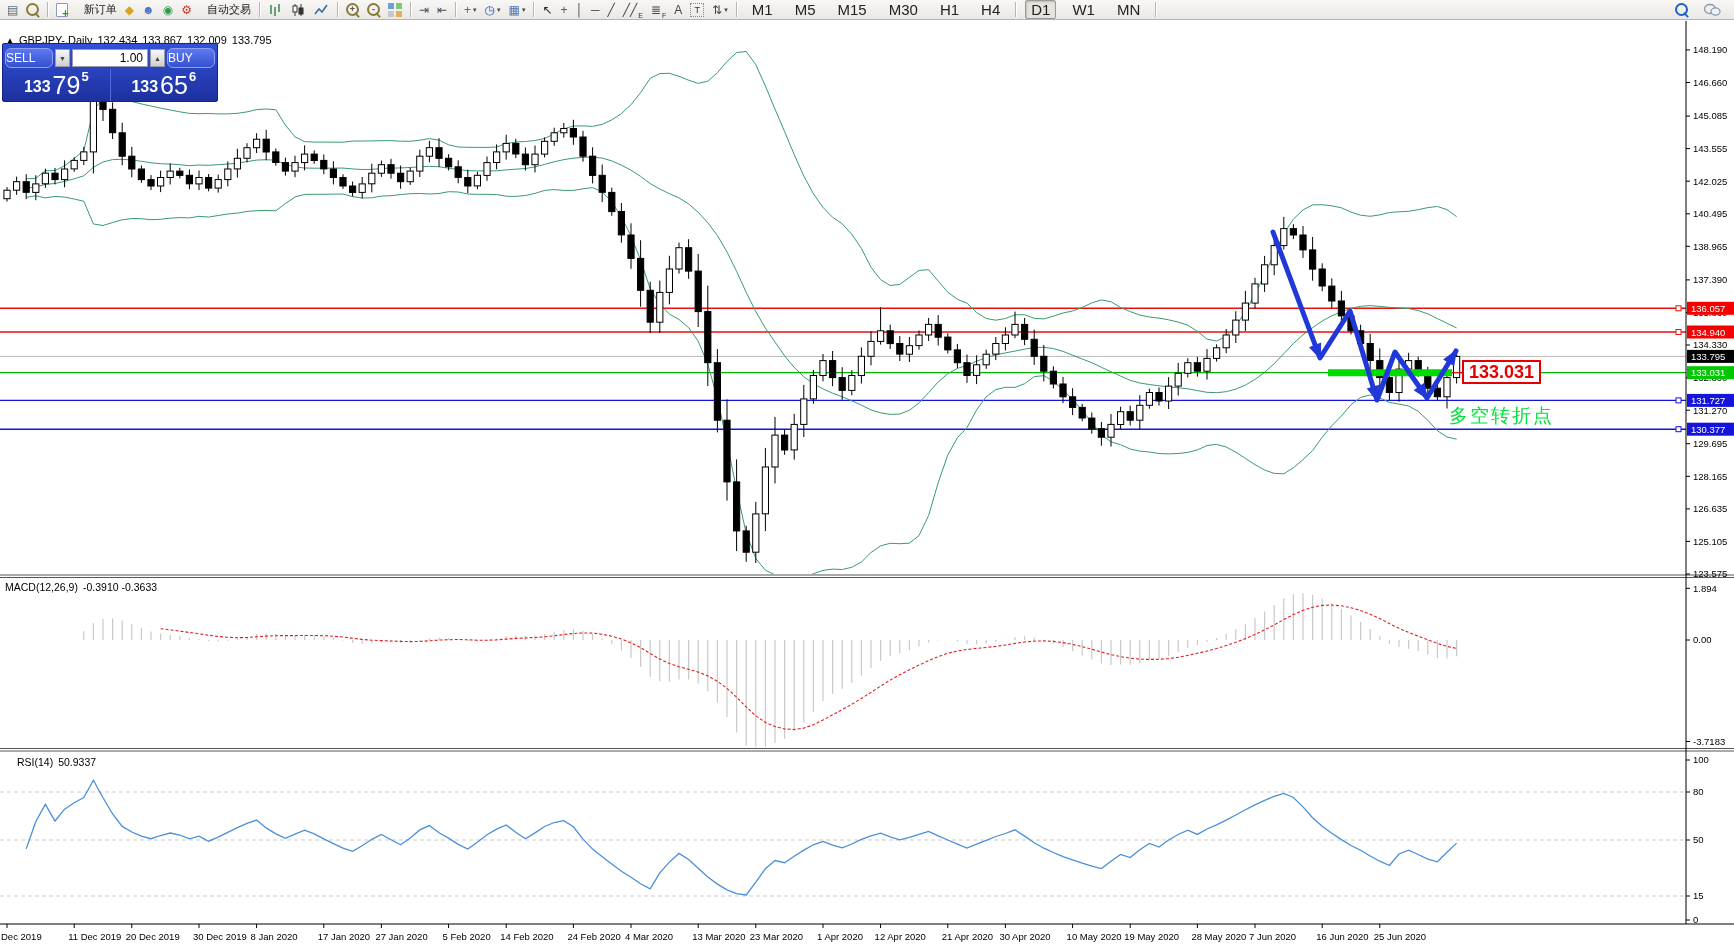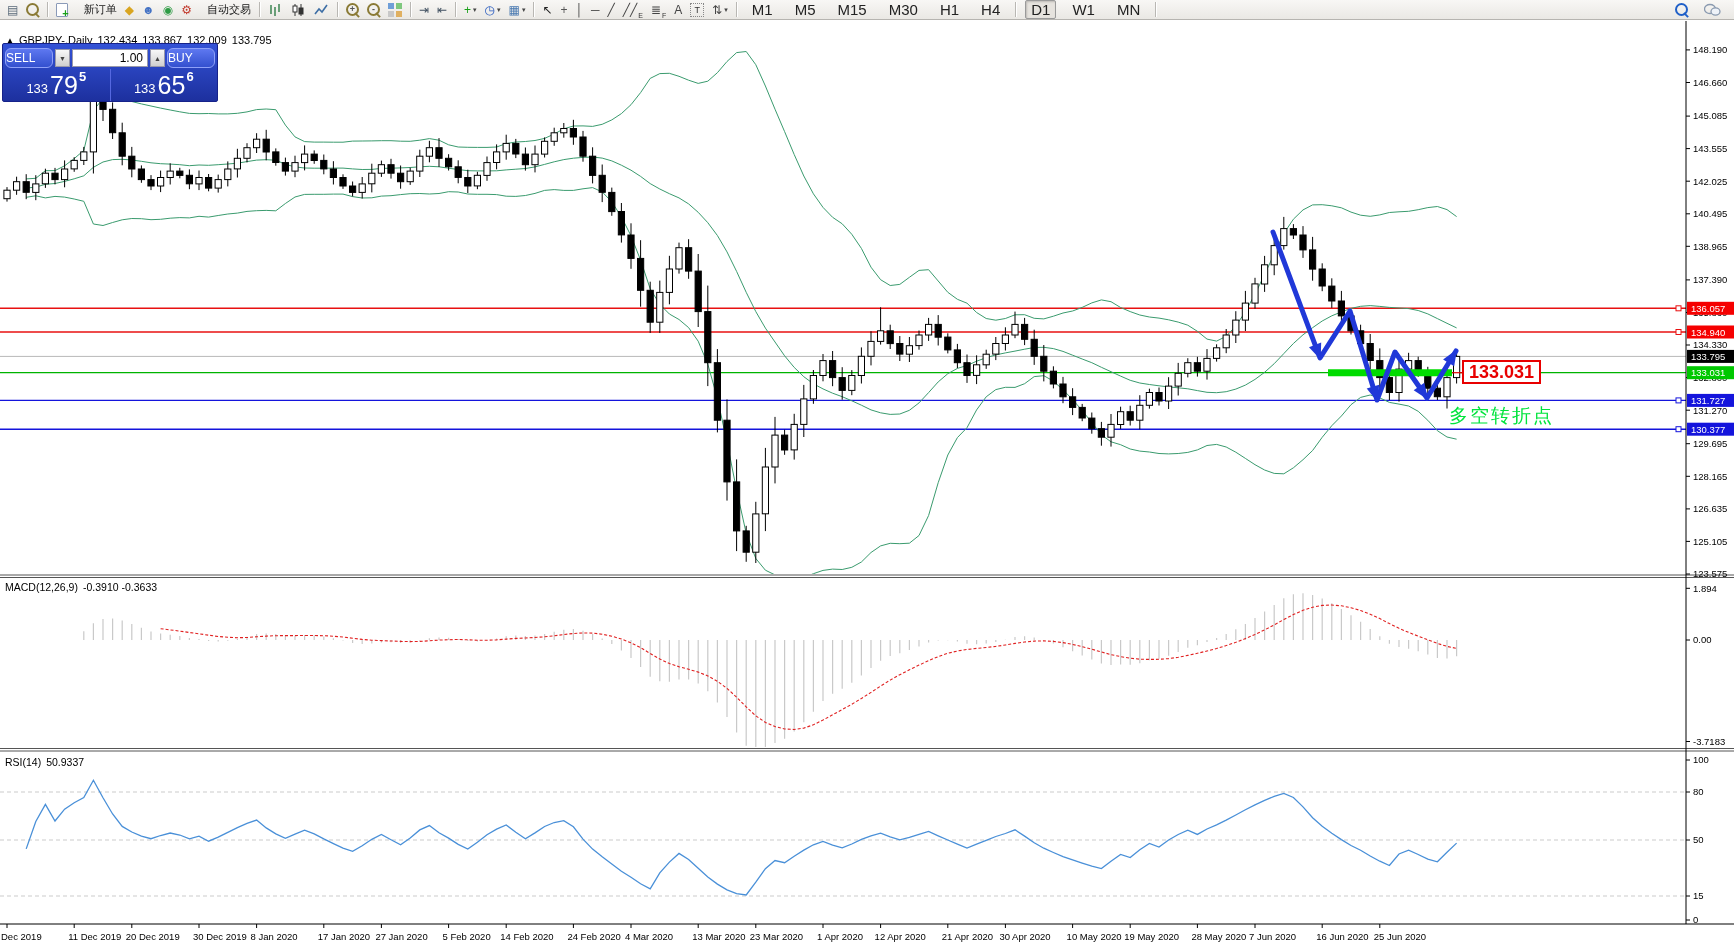--- a/index.html
+++ b/index.html
@@ -42,28 +42,28 @@
   .tp-top{display:flex;align-items:center;height:23px;padding:2px 2px 0;gap:2px}
   .tp-btn{flex:0 0 46px;font-size:12px;height:18px;line-height:18px;
     background:linear-gradient(#5e78f0,#3350cf);border:1px solid #8ea0f8;border-radius:6px}
   .vol-btn{width:15px;height:18px;background:linear-gradient(#f8f8f8,#cfcfcf);border:1px solid #99a;
     color:#444;font-size:7px;line-height:18px;text-align:center;box-sizing:border-box}
   .vol-input{flex:1;height:18px;border:1px solid #99a;background:#fff;color:#000;font-size:12px;
     text-align:right;padding:0 4px;box-sizing:border-box;min-width:0;font-family:"Liberation Sans",sans-serif}
   .tp-prices{display:flex;height:32px}
   .tp-half{flex:1;display:flex;align-items:flex-end;justify-content:center;padding-bottom:2px}
   .tp-half.sell{border-right:1px solid #5568e0}
-  .ps{font-size:13px;margin:0 2px 3px 0;font-weight:normal}
+  .ps{font-size:16px;margin:0 2px 3px 0;font-weight:bold}
   .pb{font-size:25px;line-height:27px}
   .psup{font-size:13px;margin:0 0 0 1px;align-self:flex-start;font-weight:bold}
 
   
   .macd-label{position:absolute;left:5px;top:581px;font-size:10.5px;color:#000;z-index:3}
   .macd-label span,.rsi-label span{margin-right:5px}
-  .rsi-label{position:absolute;left:5px;top:756px;font-size:10.5px;color:#000;z-index:3}
+  .rsi-label{position:absolute;left:17px;top:756px;font-size:10.5px;color:#000;z-index:3}
   .price-note{position:absolute;left:1462px;top:360px;width:75px;height:20px;border:2px solid #e80000;
     background:#fff;color:#e80000;font-size:18px;font-weight:bold;text-align:center;line-height:20px;z-index:3}
   .cn-note{position:absolute;left:1449px;top:403px;font-size:19px;font-weight:normal;color:#00E43C;
     letter-spacing:2px;z-index:3}
 </style>
 </head>
 <body>
 
 <svg id="chart-svg" width="1734" height="947" viewBox="0 0 1734 947">
     <defs>

